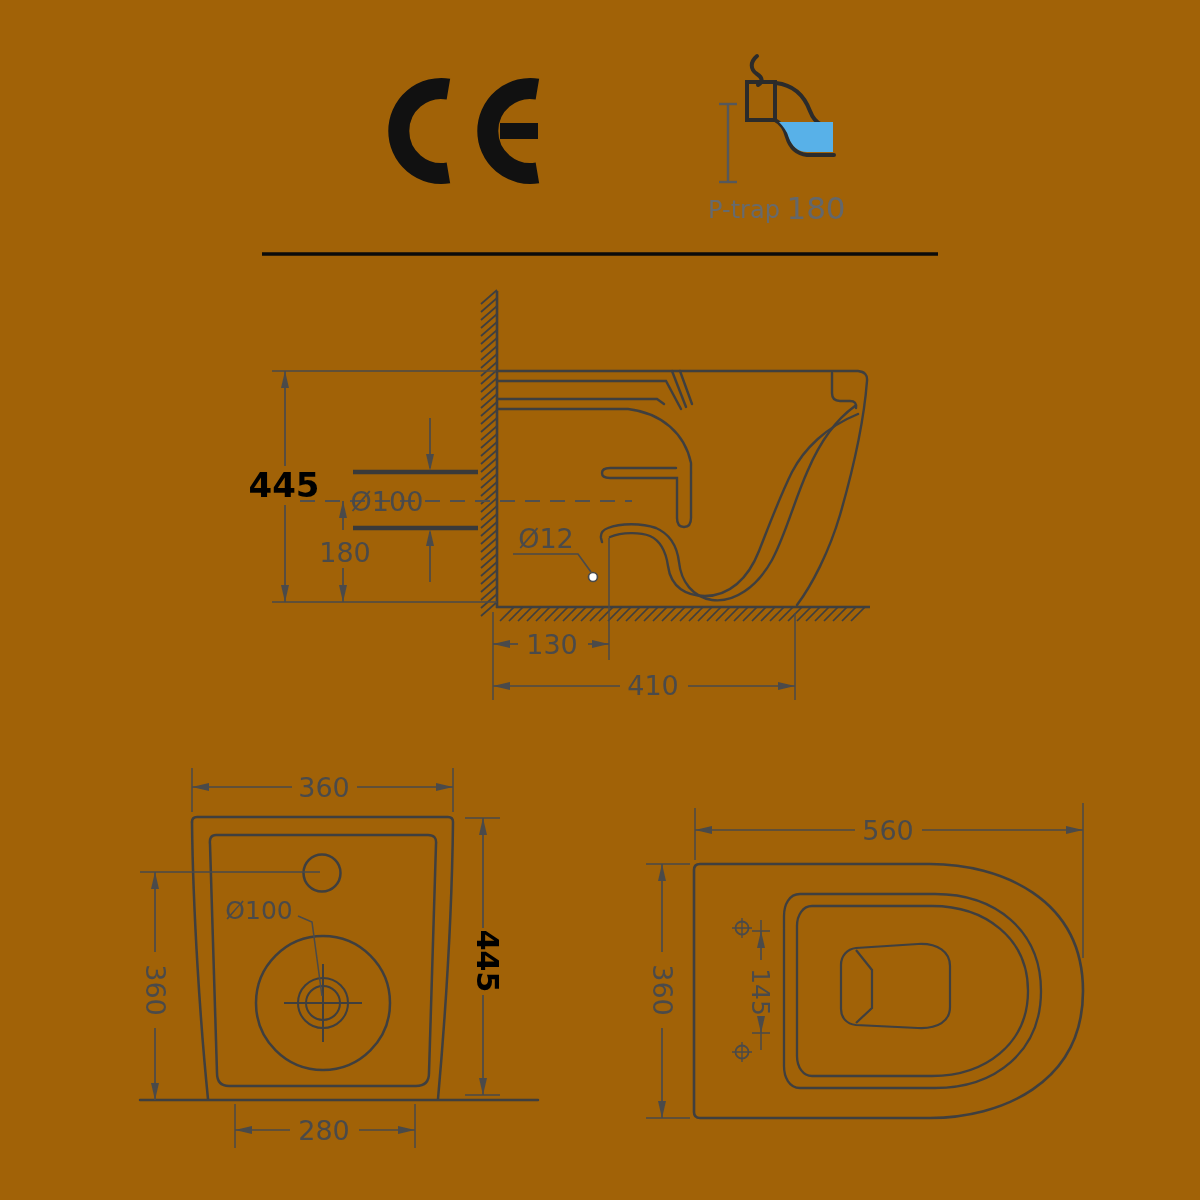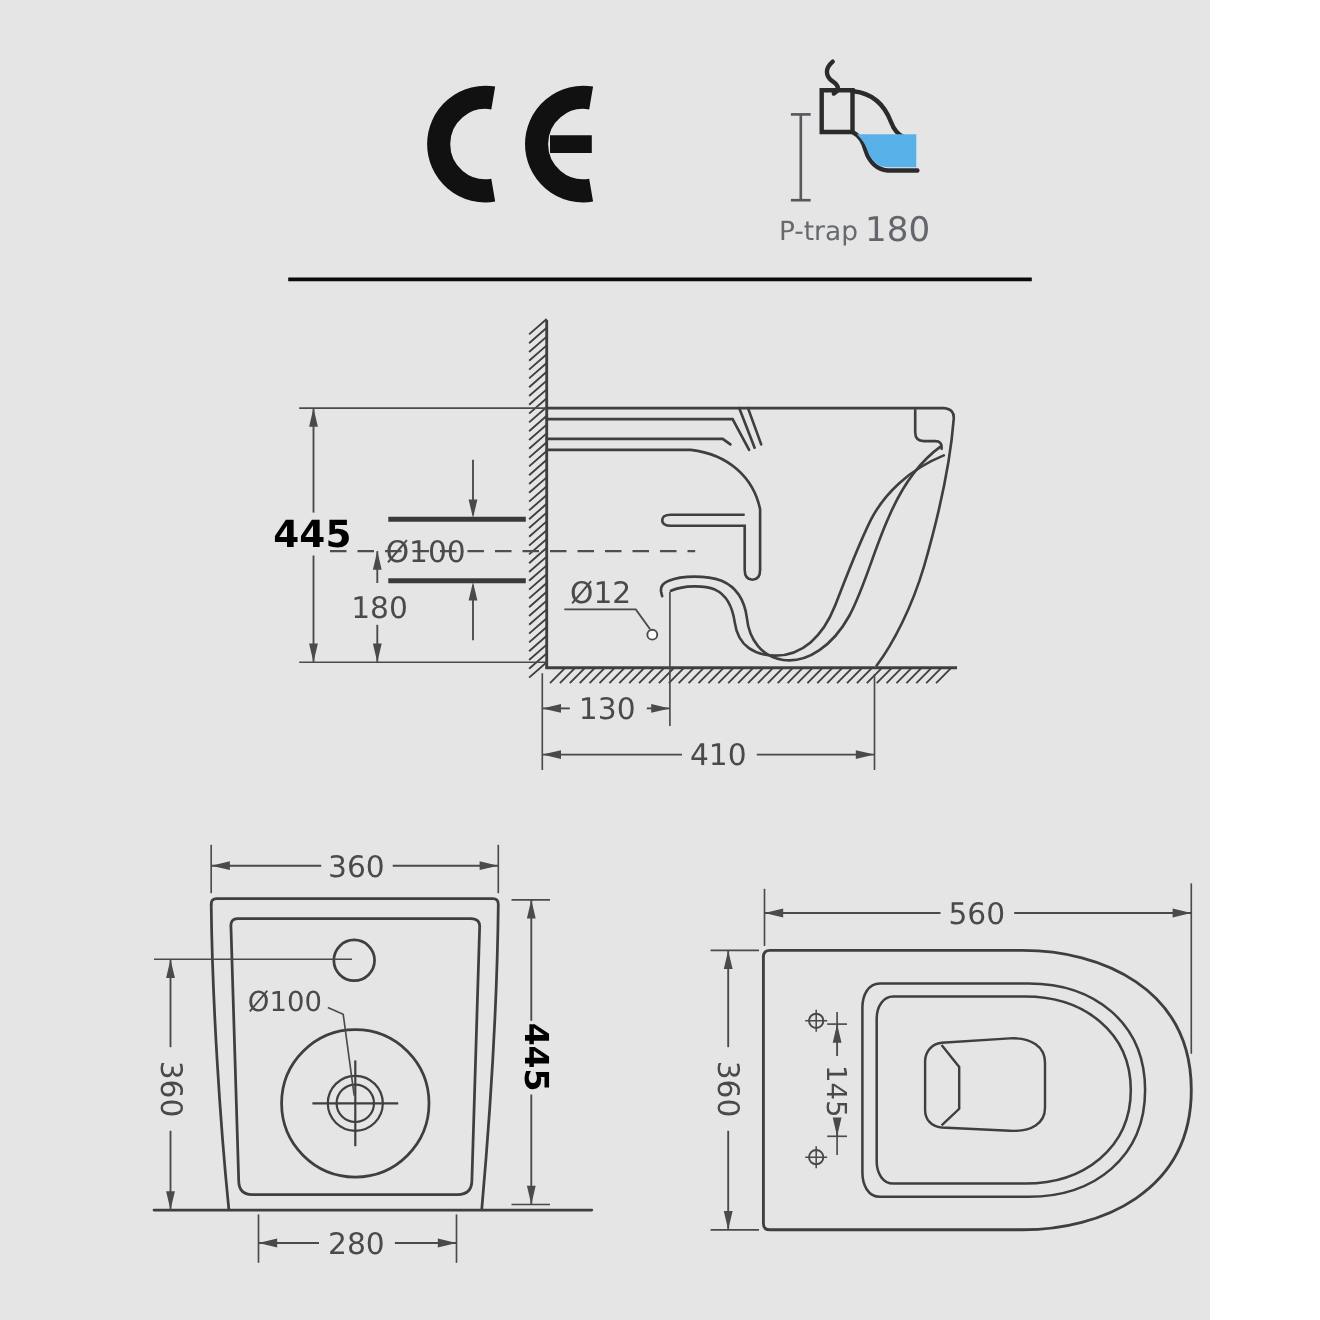--- a/index.html
+++ b/index.html
@@ -1,16 +1,16 @@
 <!DOCTYPE html>
 <html><head>
 <meta charset="utf-8">
 <style>
   html,body{margin:0;padding:0;background:#ffffff;}
-  #canvas{position:relative;width:1100px;height:1200px;background:#e5e5e5;overflow:hidden;
+  #canvas{position:relative;width:1200px;height:1200px;background:#a16207;overflow:hidden;
           font-family:"DejaVu Sans","Liberation Sans",sans-serif;}
   svg{position:absolute;left:0;top:0;}
   text{font-family:"DejaVu Sans","Liberation Sans",sans-serif;}
   .dim-text{fill:#4a4a4a;font-size:27px;}
   .dim-text-sm{fill:#4a4a4a;font-size:25px;}
   .bold-label{fill:#000000;font-size:34px;font-weight:bold;}
   .bold-label-sm{fill:#000000;font-size:30px;font-weight:bold;}
   .trap-label{fill:#666a6e;font-size:24px;}
   .trap-value{fill:#63676b;font-size:31px;}
 </style>

